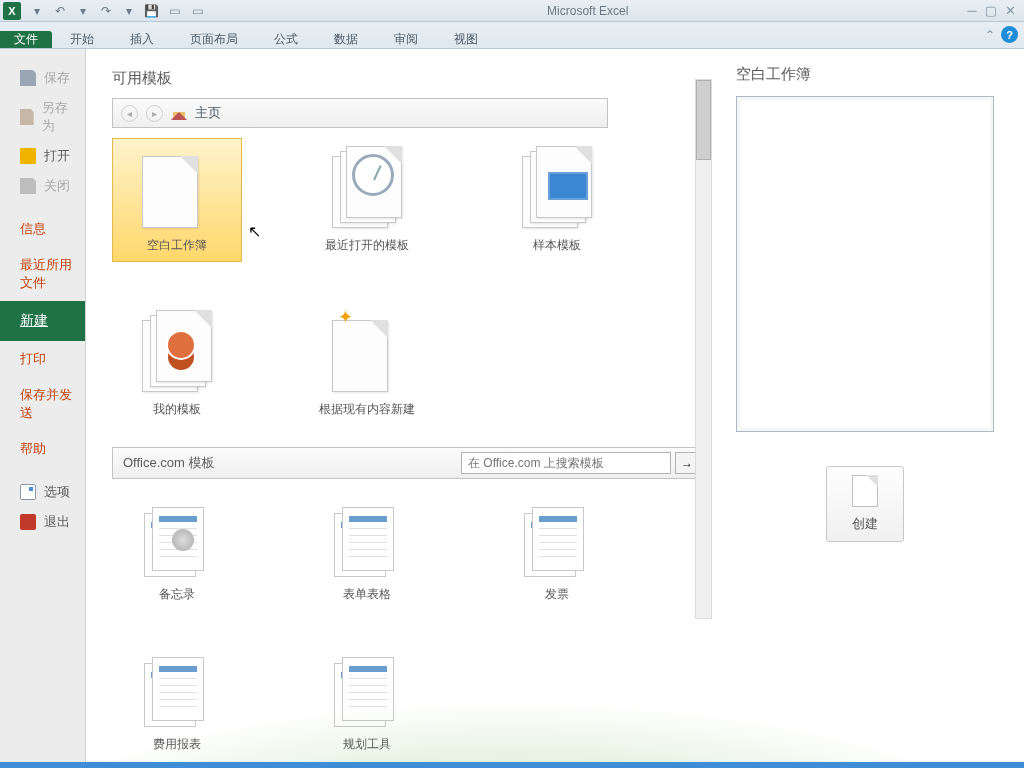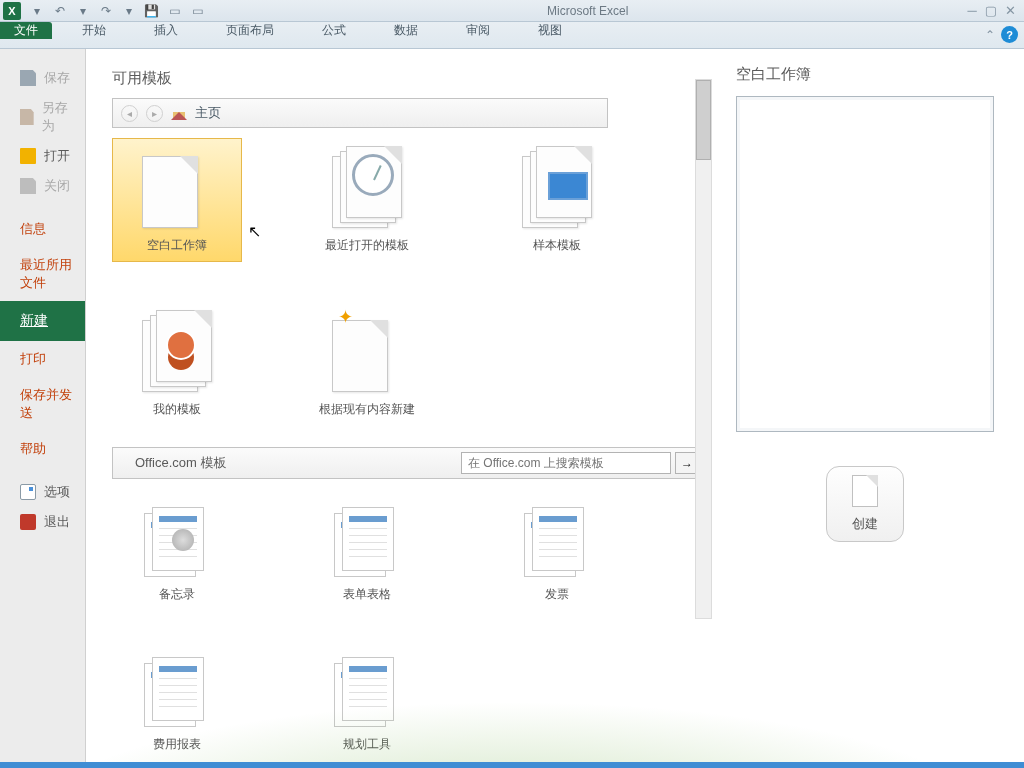--- a/index.html
+++ b/index.html
@@ -8,21 +8,21 @@
 
 .titlebar { height: 22px; background: linear-gradient(#e8eef3, #dce5ed); display: flex; align-items: center; font-size: 11px; color: #555; border-bottom: 1px solid #b8c7d4; }
 .app-icon { width: 18px; height: 18px; margin-left: 3px; background: #1f7246; border-radius: 2px; position: relative; display:flex;align-items:center;justify-content:center;color:#fff;font-weight:bold;font-size:11px; }
 .qat { margin-left: 6px; display: flex; align-items: center; gap: 3px; }
 .qat-btn { width: 20px; height: 18px; display:flex;align-items:center;justify-content:center; color:#6a7a88; cursor:pointer; font-size:12px;}
 .title-center { flex:1; text-align:center; color:#6c7984; font-size:12px;}
 .win-ctrls { display:flex; gap:8px; margin-right:8px; color:#8495a3; font-size:13px;}
 .win-ctrls span{cursor:pointer;}
 
 
-.ribbon { height: 27px; background: linear-gradient(#e8eef3,#dfe8ef); border-bottom:1px solid #b8c7d4; display:flex; align-items:flex-start; font-size:12px; position:relative;gap:12px;}
+.ribbon { height: 27px; background: linear-gradient(#e8eef3,#dfe8ef); border-bottom:1px solid #b8c7d4; display:flex; align-items:flex-end; font-size:12px; position:relative;}
 .file-tab { background:#1f7246; color:#fff; padding:0 14px; display:flex; align-items:center; cursor:pointer; border-top-right-radius:3px;}
 .r-tab { padding:0 18px; display:flex; align-items:center; color:#4a5a66; cursor:pointer;}
 .ribbon-right { position:absolute; right:6px; top:4px; display:flex; gap:6px; align-items:center;}
 .help-icon{width:17px;height:17px;border-radius:50%;background:#1e8cd6;color:#fff;display:flex;align-items:center;justify-content:center;font-size:11px;font-weight:bold;cursor:pointer;}
 .min-rib{color:#8495a3;font-size:12px;cursor:pointer;}
 
 
 .backstage { display:flex; height: calc(768px - 49px - 6px); }
 .bs-sidebar { width: 156px; background:#ececec; border-right:1px solid #d0d0d0; padding-top:14px; font-size:13px;}
 .bs-item { padding:6px 10px 6px 20px; display:flex; align-items:center; gap:8px; color:#5a5a5a; cursor:pointer;}
@@ -65,41 +65,41 @@
 .tpl-lbl{font-size:12px;color:#555;text-align:center;line-height:1.3;}
 
 .decor{position:absolute;font-size:30px;}
 .clock{top:8px;left:20px;width:42px;height:42px;border:3px solid #9ab;border-radius:50%;background:#fff;}
 .clock::after{content:"";position:absolute;left:50%;top:20%;width:2px;height:16px;background:#8aa;transform-origin:bottom;transform:rotate(25deg);}
 .monitor{top:26px;left:26px;width:40px;height:28px;border:2px solid #6aa0d8;background:#3b87d3;}
 .user{top:20px;left:24px;width:30px;height:30px;border-radius:50%;background:#e07040;border:2px solid #fff;box-shadow:0 12px 0 -2px #bf5020;}
 .spark{top:-4px;left:6px;color:#f0a000;font-size:18px;}
 
 .off-section { margin-top:22px; }
-.off-bar { display:flex; align-items:center; border:1px solid #c3c3c3; background:linear-gradient(#fbfbfb,#efefef); height:32px; width:592px;padding-left:12px;}
+.off-bar { display:flex; align-items:center; border:1px solid #c3c3c3; background:linear-gradient(#fbfbfb,#efefef); height:32px; width:592px;}
 .off-title { flex:1; padding-left:10px; color:#5a5a5a; font-size:13px;}
 .off-search { width:210px; height:22px; border:1px solid #b3b3b3; margin-right:4px; padding:0 6px; font-size:12px; color:#999;}
 .off-go { width:24px; height:22px; border:1px solid #b3b3b3; background:#f4f4f4; display:flex;align-items:center;justify-content:center;font-size:12px;cursor:pointer; margin-right:4px;}
 
 .off-grid { display:flex; flex-wrap:wrap; gap:36px 60px; width:510px; margin-top:18px; margin-bottom:20px;}
 .off-ico{width:70px;height:74px;position:relative;}
 .sheet{position:absolute;width:52px;height:64px;background:#fff;border:1px solid #c8c8c8;}
 .sheet::before{content:"";position:absolute;left:6px;right:6px;top:8px;height:6px;background:#6a9dd0;}
 .sheet.s1{left:2px;top:8px;}
 .sheet.s2{left:10px;top:2px;}
 .sheet.lines::after{content:"";position:absolute;left:6px;right:6px;top:20px;bottom:10px;background:repeating-linear-gradient(#e0e0e0 0,#e0e0e0 1px,transparent 1px,transparent 7px);}
 
 .scrollbar{position:absolute;right:0;top:30px;width:17px;height:540px;background:#f0f0f0;border:1px solid #dcdcdc;}
 .scrollbar .thumb{position:absolute;top:0;left:0;right:0;height:80px;background:#cfcfcf;border:1px solid #b0b0b0;}
 
 
 .preview { width:312px; padding:16px 24px 0 18px; display:flex; flex-direction:column; align-items:center;}
 .prev-title{font-size:15px;color:#5a5a5a;align-self:flex-start;margin-bottom:12px;margin-left:6px;}
 .prev-box{width:258px;height:336px;border:1px solid #aeb8c0;background:#fff;box-shadow:inset 0 0 0 3px #f4f6f8;}
-.create-btn{margin-top:34px;width:78px;height:76px;border:1px solid #c8c8c8;background:linear-gradient(#fefefe,#f0f0f0);border-radius:13px;display:flex;flex-direction:column;align-items:center;justify-content:center;gap:8px;cursor:pointer;font-size:13px;color:#555;}
+.create-btn{margin-top:34px;width:78px;height:76px;border:1px solid #c8c8c8;background:linear-gradient(#fefefe,#f0f0f0);border-radius:3px;display:flex;flex-direction:column;align-items:center;justify-content:center;gap:8px;cursor:pointer;font-size:13px;color:#555;}
 .create-btn .pg{width:26px;height:32px;background:#fff;border:1px solid #c0c0c0;position:relative;}
 .create-btn .pg::after{content:"";position:absolute;right:-1px;top:-1px;border:6px solid #e0e0e0;border-left-color:transparent;border-bottom-color:transparent;}
 
 
 .swoosh{position:absolute;left:0;right:0;bottom:0;height:120px;pointer-events:none;background:radial-gradient(ellipse 700px 180px at 50% 150%, rgba(106,171,63,0.35), transparent 70%);}
 .statusbar{position:absolute;left:0;right:0;bottom:0;height:6px;background:#3f8dd4;}
 
 .cursor{position:absolute;left:248px;top:222px;font-size:16px;color:#000;z-index:50;pointer-events:none;}
 </style>
 </head>

